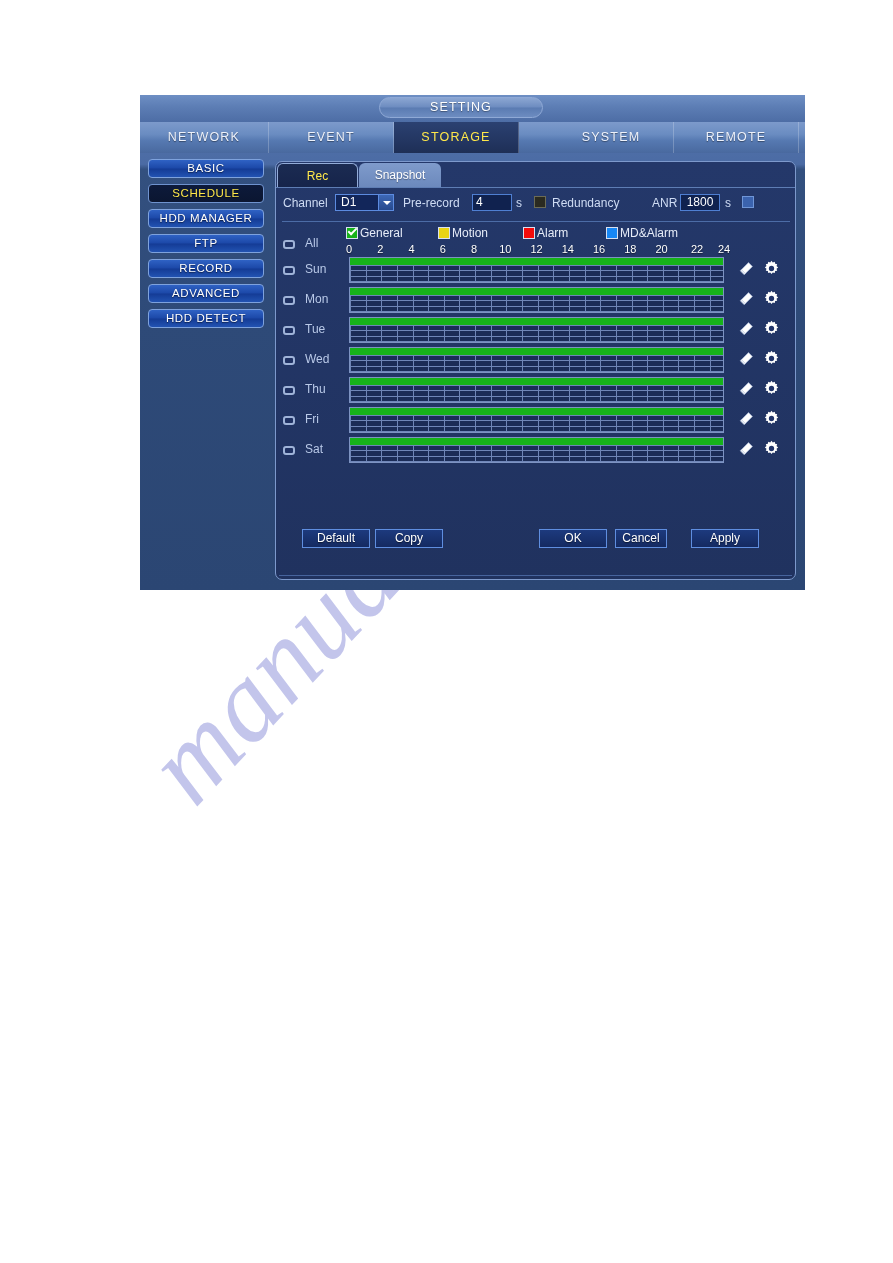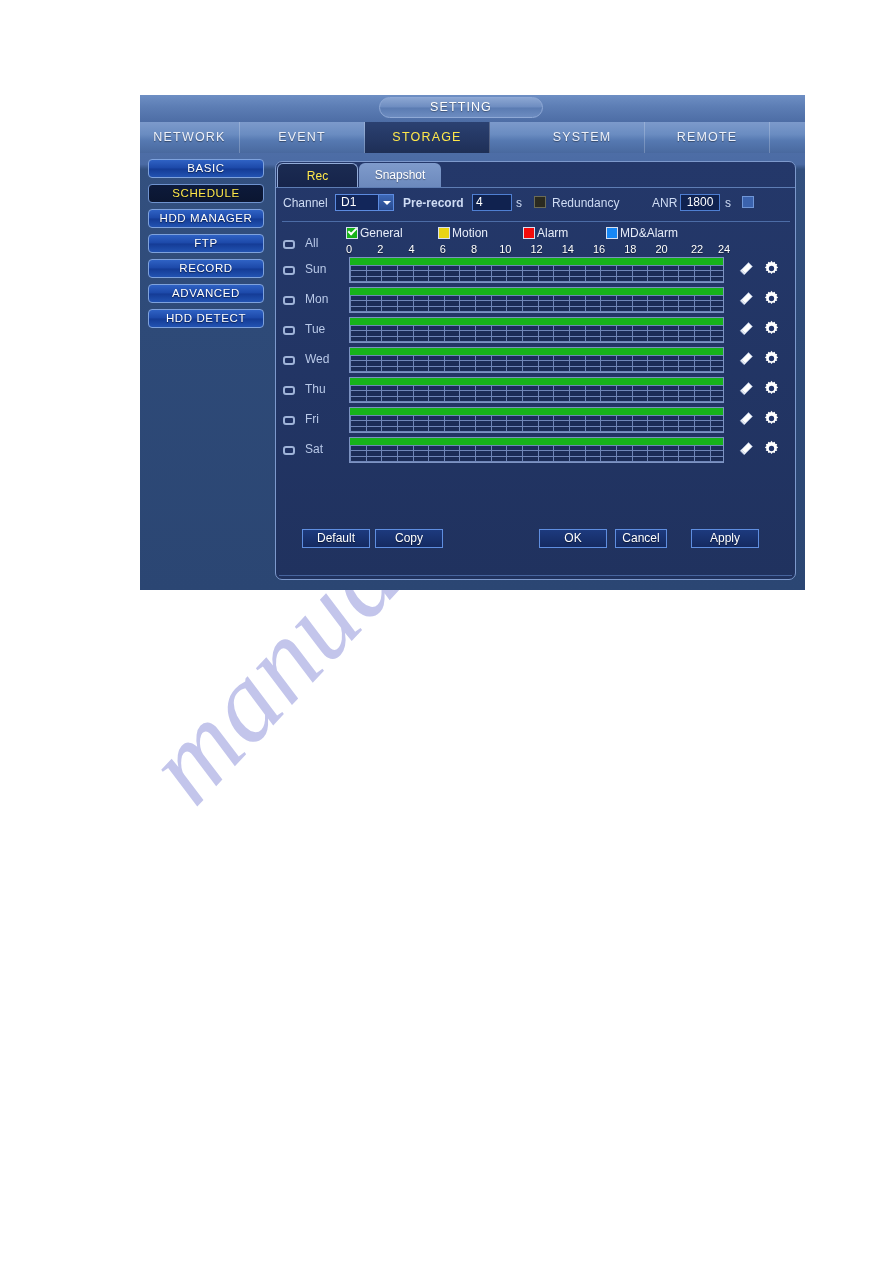--- a/index.html
+++ b/index.html
@@ -276,21 +276,21 @@
     <div class="wm-text">manualshive.com</div>
   </div>
 
   <div id="dialog">
 
     <div id="titlebar">
       <div id="title-pill">SETTING</div>
     </div>
 
     <div id="tabstrip">
-        <div class="mtab" style="width: 100px;">NETWORK</div>
+        <div class="mtab" style="width: 129px;">NETWORK</div>
         <div class="mtab" style="width: 125px;">EVENT</div>
         <div class="mtab sel" style="width: 125px;">STORAGE</div>
         <div class="mtab" style="width: 125px; margin-left: 30px;">SYSTEM</div>
         <div class="mtab" style="width: 125px;">REMOTE</div>
         <div class="mtab mtab-spacer"></div>
       </div>
 
     <div id="dlgbody">
 
       <div id="sidebar">
@@ -310,21 +310,21 @@
             <div class="itab un">Snapshot</div>
           </div>
         <div id="tab-underline"></div>
 
         <div id="cfgrow">
           <span class="lbl" style="position:absolute;left:7px;top:4px;">Channel</span>
           <div class="sel-box" style="position:absolute;left:59px;top:2px;width:59px;">
             <span>D1</span>
             <span class="sel-arrow"></span>
           </div>
-          <span class="lbl" style="position:absolute;left:127px;top:4px;font-weight:bold;">Pre-record</span>
+          <span class="lbl" style="position:absolute;left:127px;top:4px;">Pre-record</span>
           <div class="fld" style="position:absolute;left:196px;top:2px;width:40px;">4</div>
           <span class="lbl" style="position:absolute;left:240px;top:4px;">s</span>
           <div class="chk-dark" style="position:absolute;left:258px;top:4px;"></div>
           <span class="lbl" style="position:absolute;left:276px;top:4px;">Redundancy</span>
           <span class="lbl" style="position:absolute;left:376px;top:4px;">ANR</span>
           <div class="fld" style="position:absolute;left:404px;top:2px;width:40px;text-align:center;">1800</div>
           <span class="lbl" style="position:absolute;left:449px;top:4px;">s</span>
           <div class="chk-blue" style="position:absolute;left:466px;top:4px;"></div>
         </div>
 

